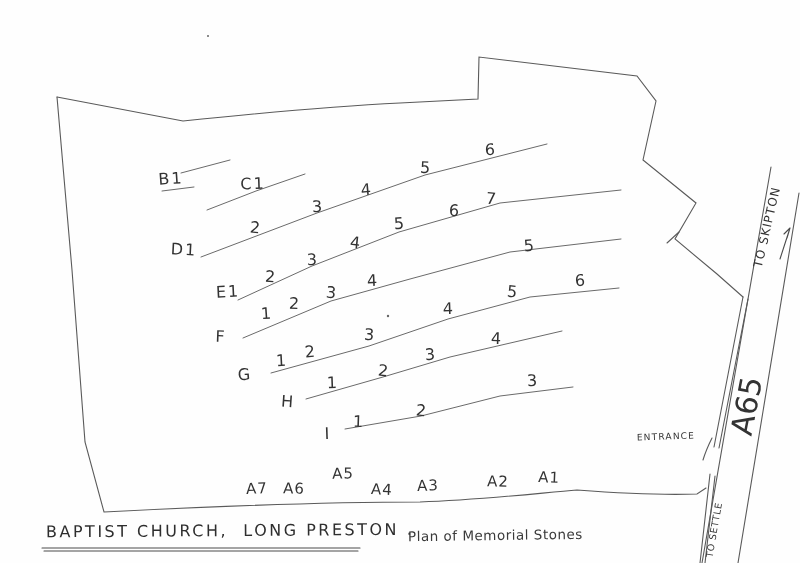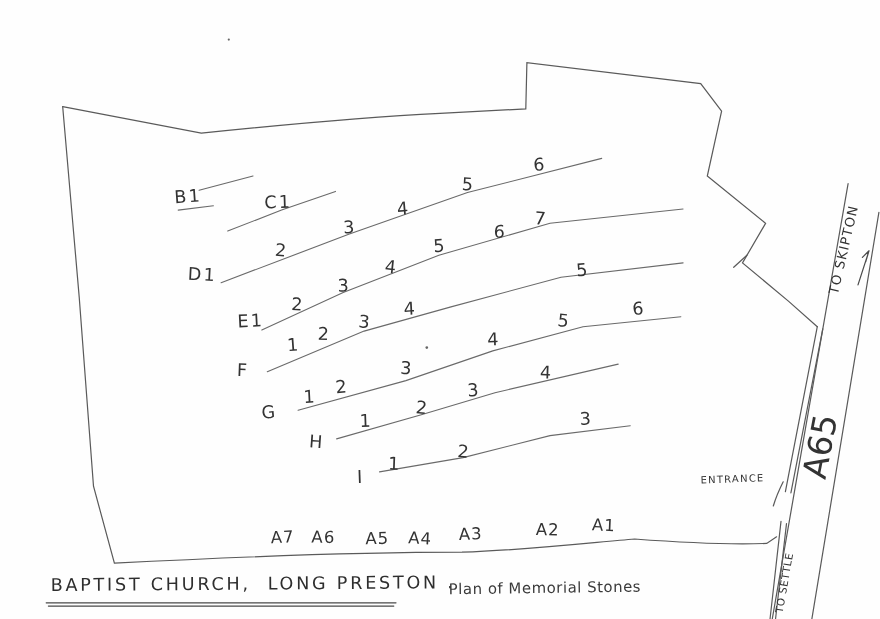--- a/index.html
+++ b/index.html
@@ -87,21 +87,21 @@
       <span class="hw stone" style="left: 332px; top: 383px; transform: translate(-50%, -50%) rotate(-2deg);">1</span>
       <span class="hw stone" style="left: 383px; top: 371px; transform: translate(-50%, -50%) rotate(6deg);">2</span>
       <span class="hw stone" style="left: 430px; top: 355px; transform: translate(-50%, -50%) rotate(-4deg);">3</span>
       <span class="hw stone" style="left: 496px; top: 339px; transform: translate(-50%, -50%) rotate(2deg);">4</span>
       <span class="hw row-label" style="left: 328px; top: 434px; transform: translate(-50%, -50%) rotate(-2deg);">I</span>
       <span class="hw stone" style="left: 358px; top: 422px; transform: translate(-50%, -50%) rotate(2deg);">1</span>
       <span class="hw stone" style="left: 421px; top: 411px; transform: translate(-50%, -50%) rotate(5deg);">2</span>
       <span class="hw stone" style="left: 532px; top: 381px; transform: translate(-50%, -50%) rotate(-3deg);">3</span>
       <span class="hw arow" style="left: 257px; top: 489px; transform: translate(-50%, -50%) rotate(-2.5deg);">A7</span>
       <span class="hw arow" style="left: 294px; top: 489px; transform: translate(-50%, -50%) rotate(1.5deg);">A6</span>
-      <span class="hw arow" style="left: 343px; top: 490px; transform: translate(-50%, -50%) rotate(-1deg);">A5</span>
+      <span class="hw arow" style="left: 343px; top: 474px; transform: translate(-50%, -50%) rotate(-1deg);">A5</span>
       <span class="hw arow" style="left: 382px; top: 490px; transform: translate(-50%, -50%) rotate(3deg);">A4</span>
       <span class="hw arow" style="left: 428px; top: 486px; transform: translate(-50%, -50%) rotate(-2deg);">A3</span>
       <span class="hw arow" style="left: 498px; top: 482px; transform: translate(-50%, -50%) rotate(1deg);">A2</span>
       <span class="hw arow" style="left: 549px; top: 478px; transform: translate(-50%, -50%) rotate(2.5deg);">A1</span>
     </div>
 
   <div class="hw title">BAPTIST CHURCH,  LONG PRESTON .</div>
   <div class="hw subtitle">Plan of Memorial Stones</div>
   <div class="hw entrance">ENTRANCE</div>
   <div class="hw road-name">A65</div>

